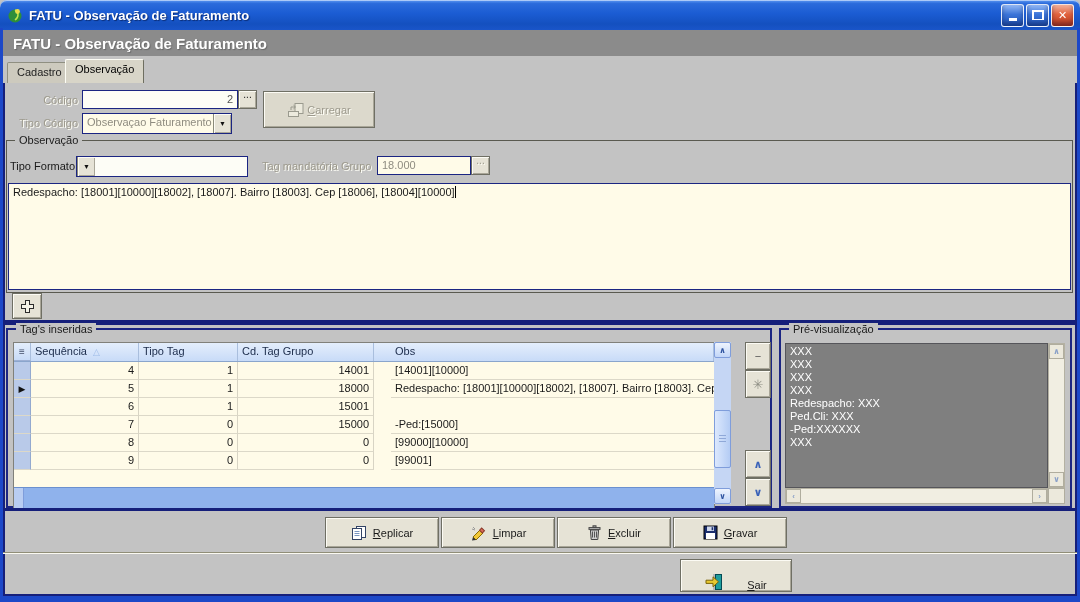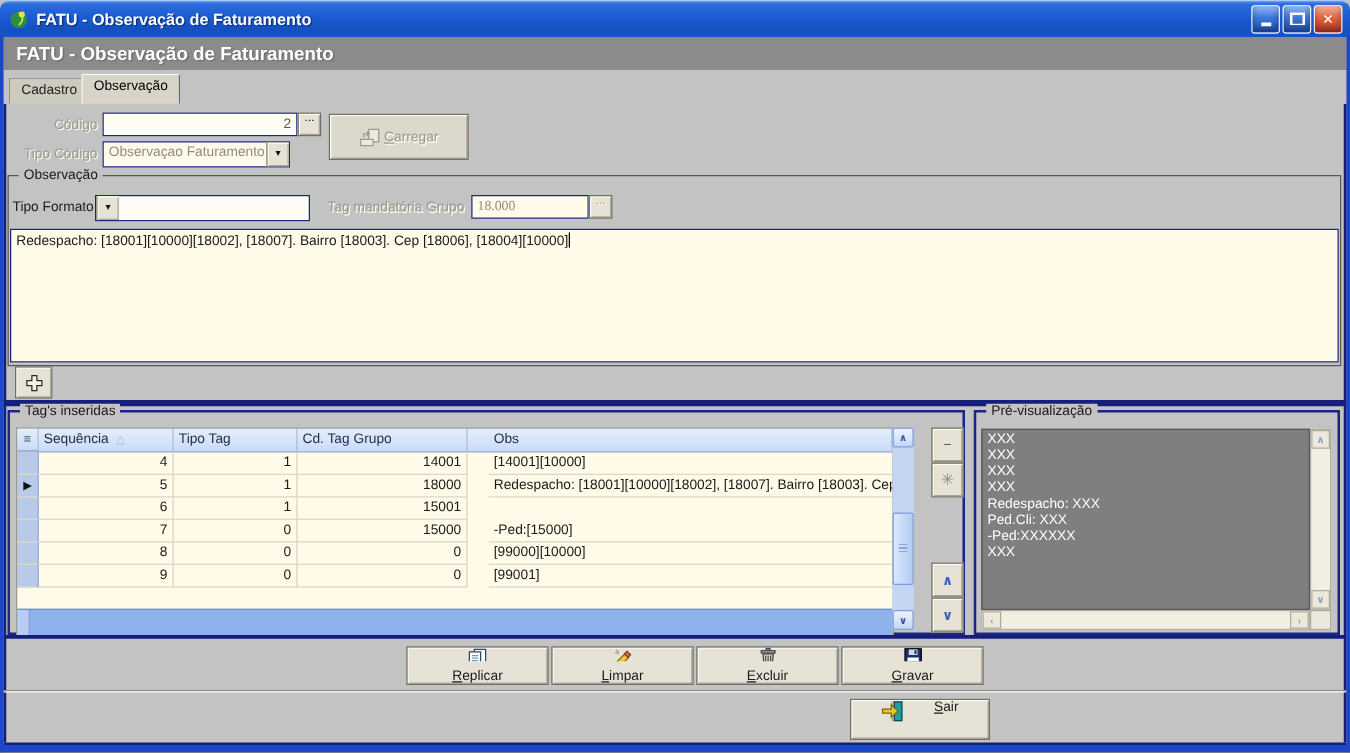--- a/index.html
+++ b/index.html
@@ -48,21 +48,21 @@
   .combo .ctext{flex:1;padding:2px 4px;white-space:nowrap;overflow:hidden;}
   .combo .carrow{width:17px;background:#e6e3d6;border-left:1px solid #8a8a7a;
     box-shadow:inset 1px 1px 0 #fcfbf4,inset -1px -1px 0 #a9a698;
     display:flex;align-items:center;justify-content:center;font-size:7px;color:#111;}
   .grp{position:absolute;border:1px solid #5a5a50;box-sizing:border-box;}
   .grpnavy{border:2px solid #1b2582;}
   .legend{position:absolute;top:-7px;left:8px;background:#c3c3c3;padding:0 4px;white-space:nowrap;}
 
   
   .abtn{position:absolute;top:517px;width:114px;height:31px;display:flex;align-items:center;
-    justify-content:center;gap:6px;font-size:11px;flex-direction:column;}
+    justify-content:center;gap:6px;font-size:11px;}
   .abtn u,.u1 u{text-decoration:underline;}
   .sbtn{position:absolute;left:745px;width:26px;height:28px;display:flex;align-items:center;
     justify-content:center;}
 
   
   .grid{position:absolute;left:13px;top:342px;width:700px;background:#fffbe8;border:1px solid #80807a;}
   .grow{display:flex;height:18px;}
   .gh{background:linear-gradient(180deg,#e4eefc,#c8dbf8);border-bottom:1px solid #8aa5cc;color:#20304f;}
   .gc{box-sizing:border-box;border-right:1px solid #d8d4c4;padding:2px 4px;white-space:nowrap;
     overflow:hidden;height:18px;}
@@ -170,21 +170,21 @@
   </div>
 
   <div class="grp" style="left:6px;top:140px;width:1067px;height:153px;">
     <span class="legend">Observação</span>
   </div>
   <span class="abs lbl" style="left:10px;top:160px;">Tipo Formato</span>
   <div class="abs combo" style="left:76px;top:156px;width:172px;background:#fdfdf6;">
     <span class="carrow">▼</span>
   </div>
   <span class="abs lbl dis" style="left:262px;top:160px;">Tag mandatória Grupo</span>
-  <div class="abs field" style="left:377px;top:156px;width:94px;height:19px;color:#8f8c80;font-family:Liberation Serif, serif;">18.000</div>
+  <div class="abs field" style="left:377px;top:156px;width:94px;height:19px;color:#8f8c80;">18.000</div>
   <div class="abs bev dots dis" style="left:471px;top:156px;width:19px;height:19px;">...</div>
 
   <div class="abs field" style="left:8px;top:183px;width:1063px;height:107px;"><span>Redespacho: [18001][10000][18002], [18007]. Bairro [18003]. Cep [18006], [18004][10000]</span><span class="caret"></span></div>
 
   <div class="abs bev" style="left:12px;top:293px;width:30px;height:26px;display:flex;align-items:center;justify-content:center;">
     <span class="plus">
         <i class="pb1"></i>
         <i class="pb2"></i>
         <i class="pw1"></i>
         <i class="pw2"></i>
@@ -330,21 +330,21 @@
       <rect x="4" y="1.5" width="7" height="4.5" fill="#cfd8ea"></rect>
       <rect x="8.6" y="2.2" width="1.6" height="3" fill="#1c2f6e"></rect>
       <rect x="3" y="8" width="9" height="6" fill="#fff"></rect>
     </svg>
     <span class="u1"><u>G</u>ravar</span>
   </div>
 
   <div class="etch-d" style="top:552px;"></div>
   <div class="etch-l" style="top:553px;"></div>
 
-  <div class="abs bev" style="left:680px;top:559px;width:112px;height:33px;display:flex;align-items:flex-start;justify-content:center;gap:22px;">
+  <div class="abs bev" style="left:680px;top:559px;width:112px;height:33px;display:flex;align-items:flex-end;justify-content:center;gap:22px;">
     <svg width="20" height="18">
       <rect x="8" y="1" width="9" height="16" fill="#b8b8b8"></rect>
       <rect x="10.5" y="1.5" width="6" height="15" fill="#1f9e9e" stroke="#044a55"></rect>
       <path d="M1 7.2 h7 v-3.4 l5.5 5 -5.5 5 v-3.4 h-7 z" fill="#e8c832" stroke="#7a650a"></path>
     </svg>
     <span class="u1"><u>S</u>air</span>
   </div>
 
 </div>
 

